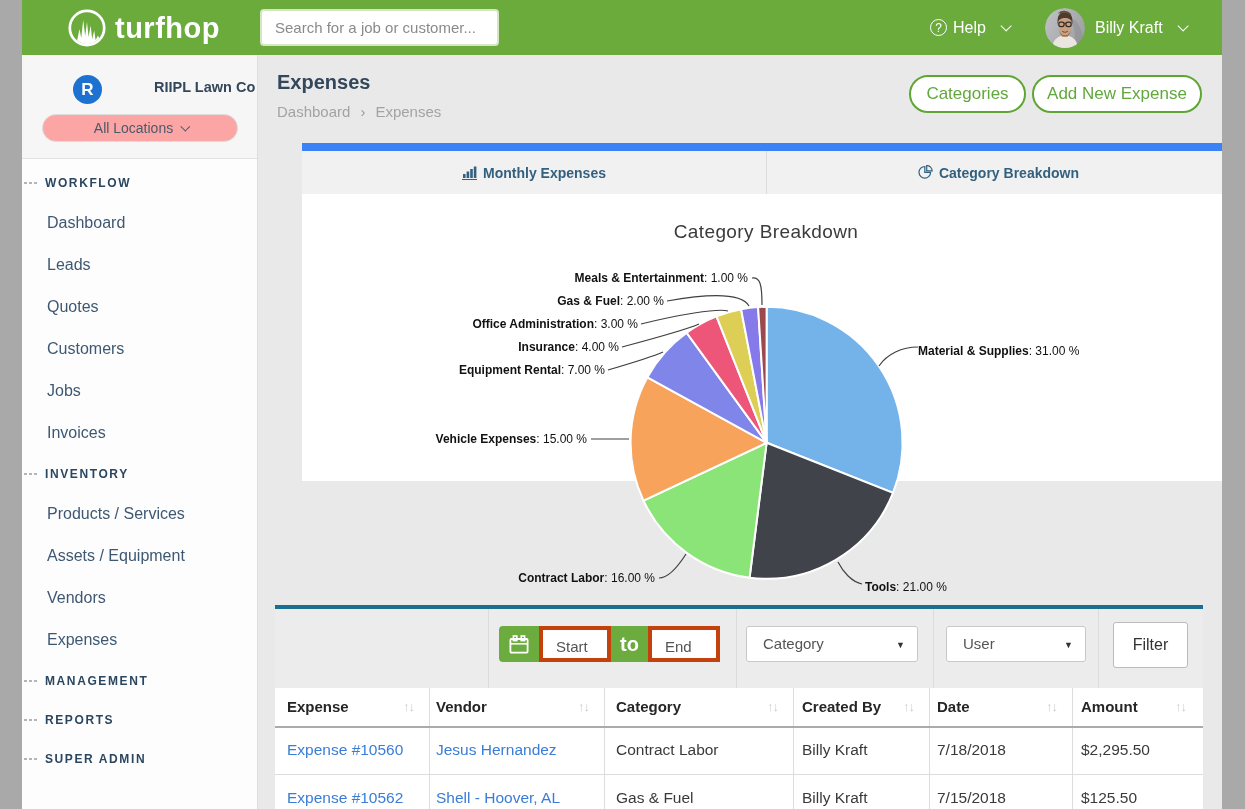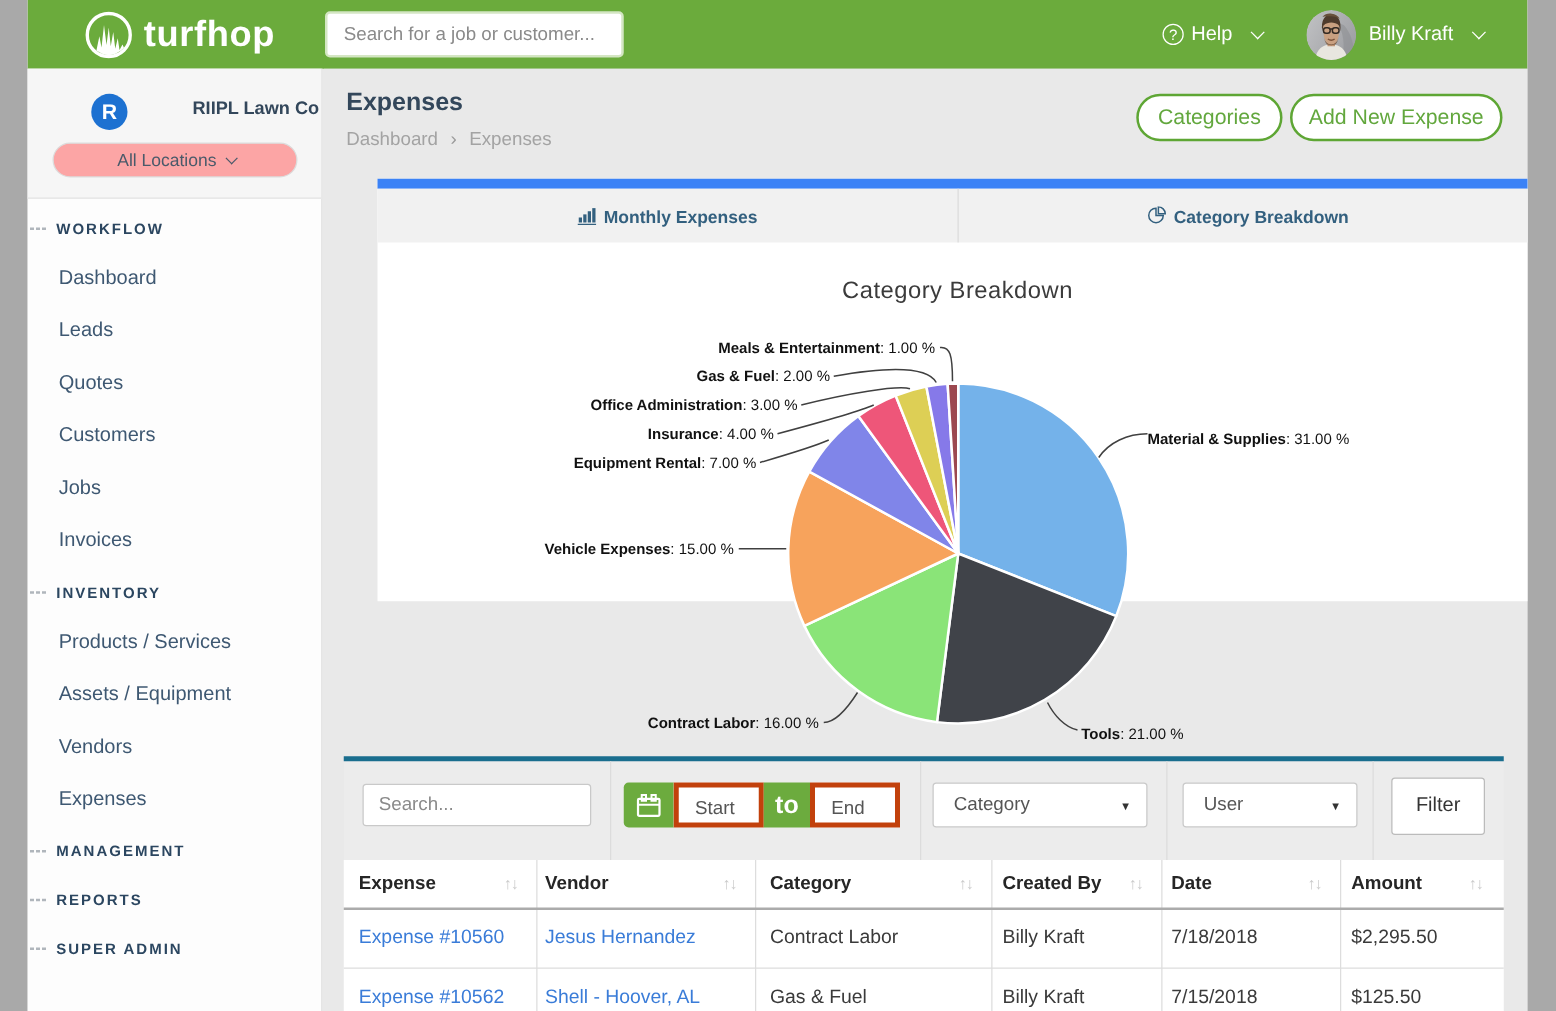--- a/index.html
+++ b/index.html
@@ -198,21 +198,20 @@
         <text x="616" y="161"><tspan font-weight="bold">Material &amp; Supplies</tspan>: 31.00 %</text>
       </g>
     </svg>
   </div>
 
   <div id="filtercard">
     <div class="fdiv" style="left:213px;"></div>
     <div class="fdiv" style="left:461px;"></div>
     <div class="fdiv" style="left:658px;"></div>
     <div class="fdiv" style="left:823px;"></div>
-    <div id="fsearch">Search...</div>
     <div id="dategrp">
       <div id="calbtn">
         <svg width="20" height="19" viewBox="0 0 20 19">
           <rect x="1.4" y="4" width="17.2" height="13.6" rx="1" fill="none" stroke="#fff" stroke-width="1.8"></rect>
           <line x1="1.4" y1="8.8" x2="18.6" y2="8.8" stroke="#fff" stroke-width="1.6"></line>
           <rect x="4.4" y="1" width="3.4" height="4.6" fill="none" stroke="#fff" stroke-width="1.6"></rect>
           <rect x="12.2" y="1" width="3.4" height="4.6" fill="none" stroke="#fff" stroke-width="1.6"></rect>
         </svg>
       </div>
       <div class="dinp">Start</div>

